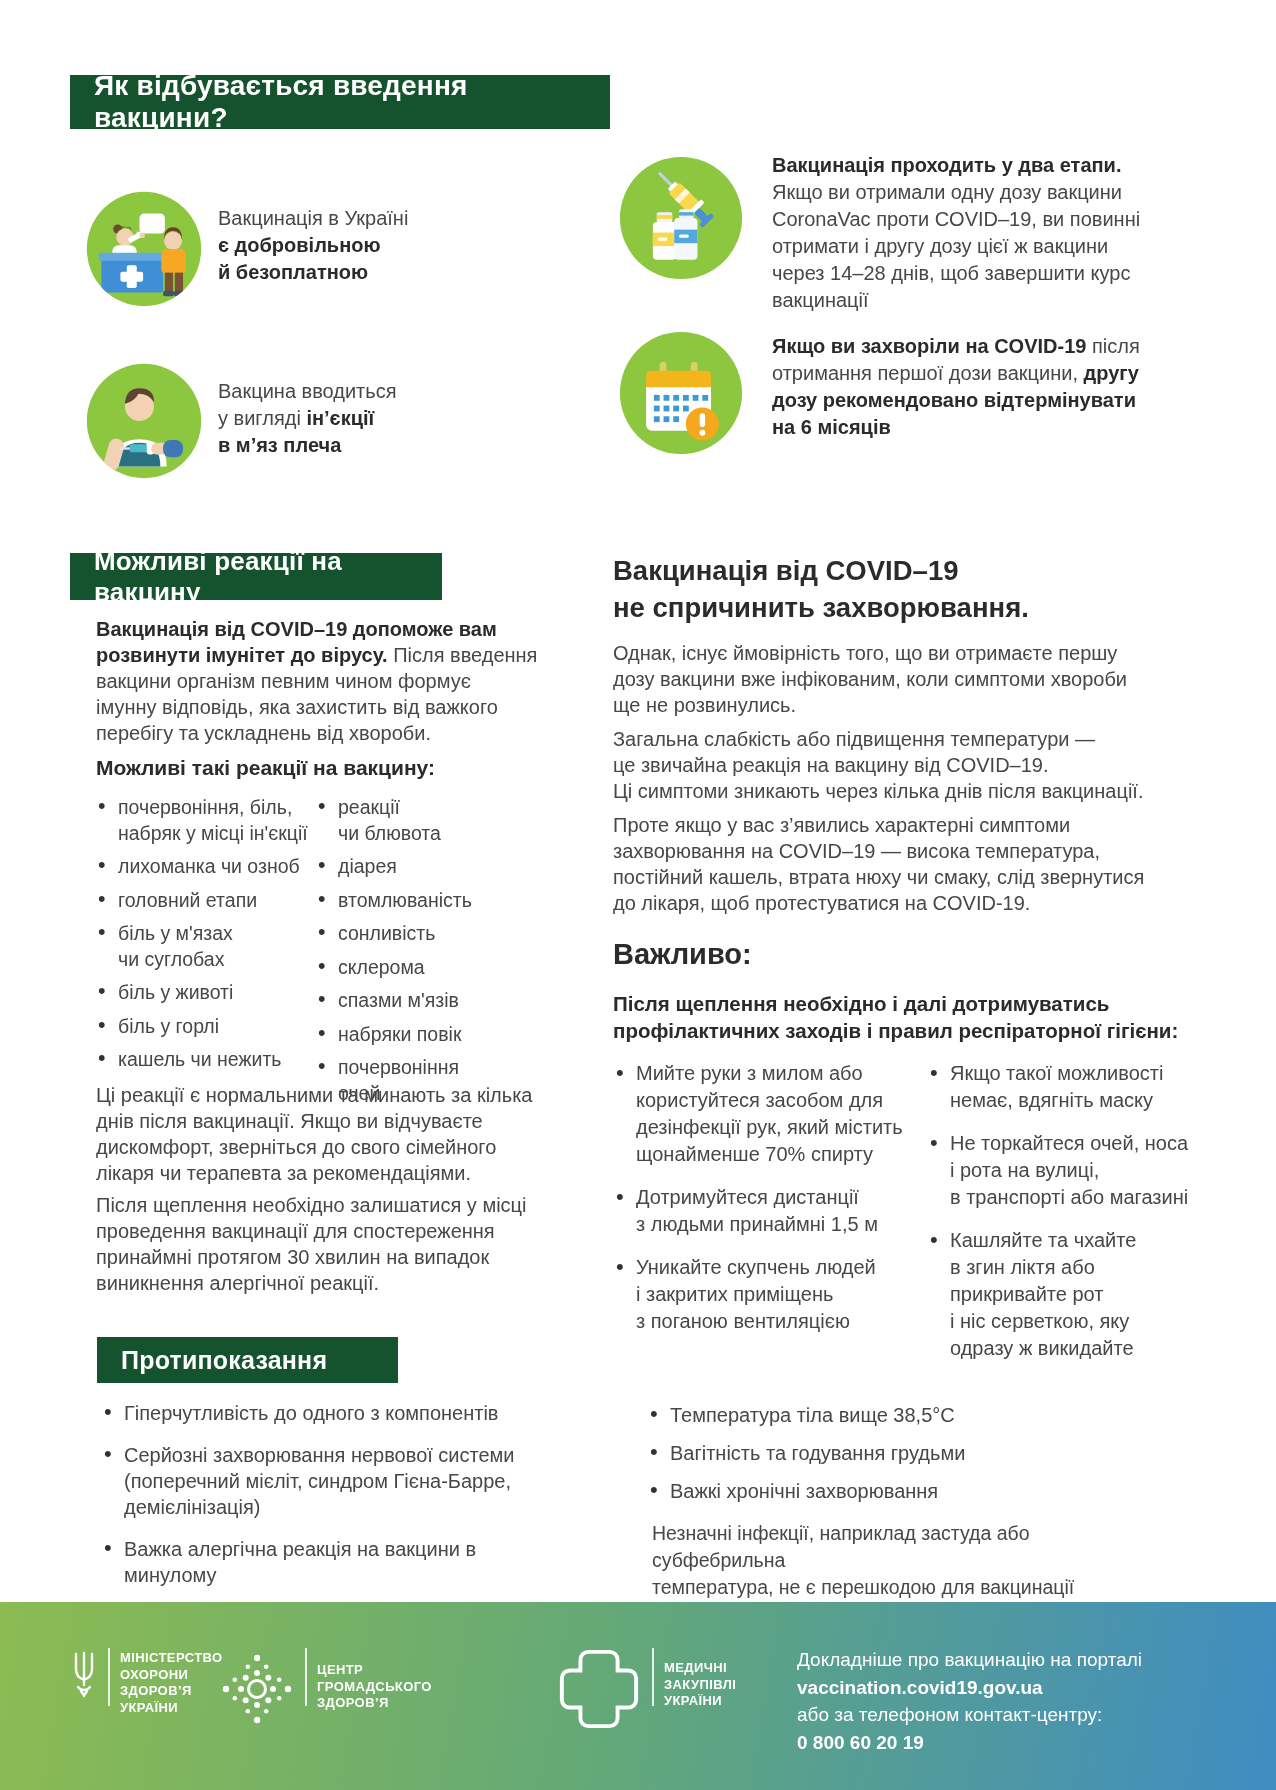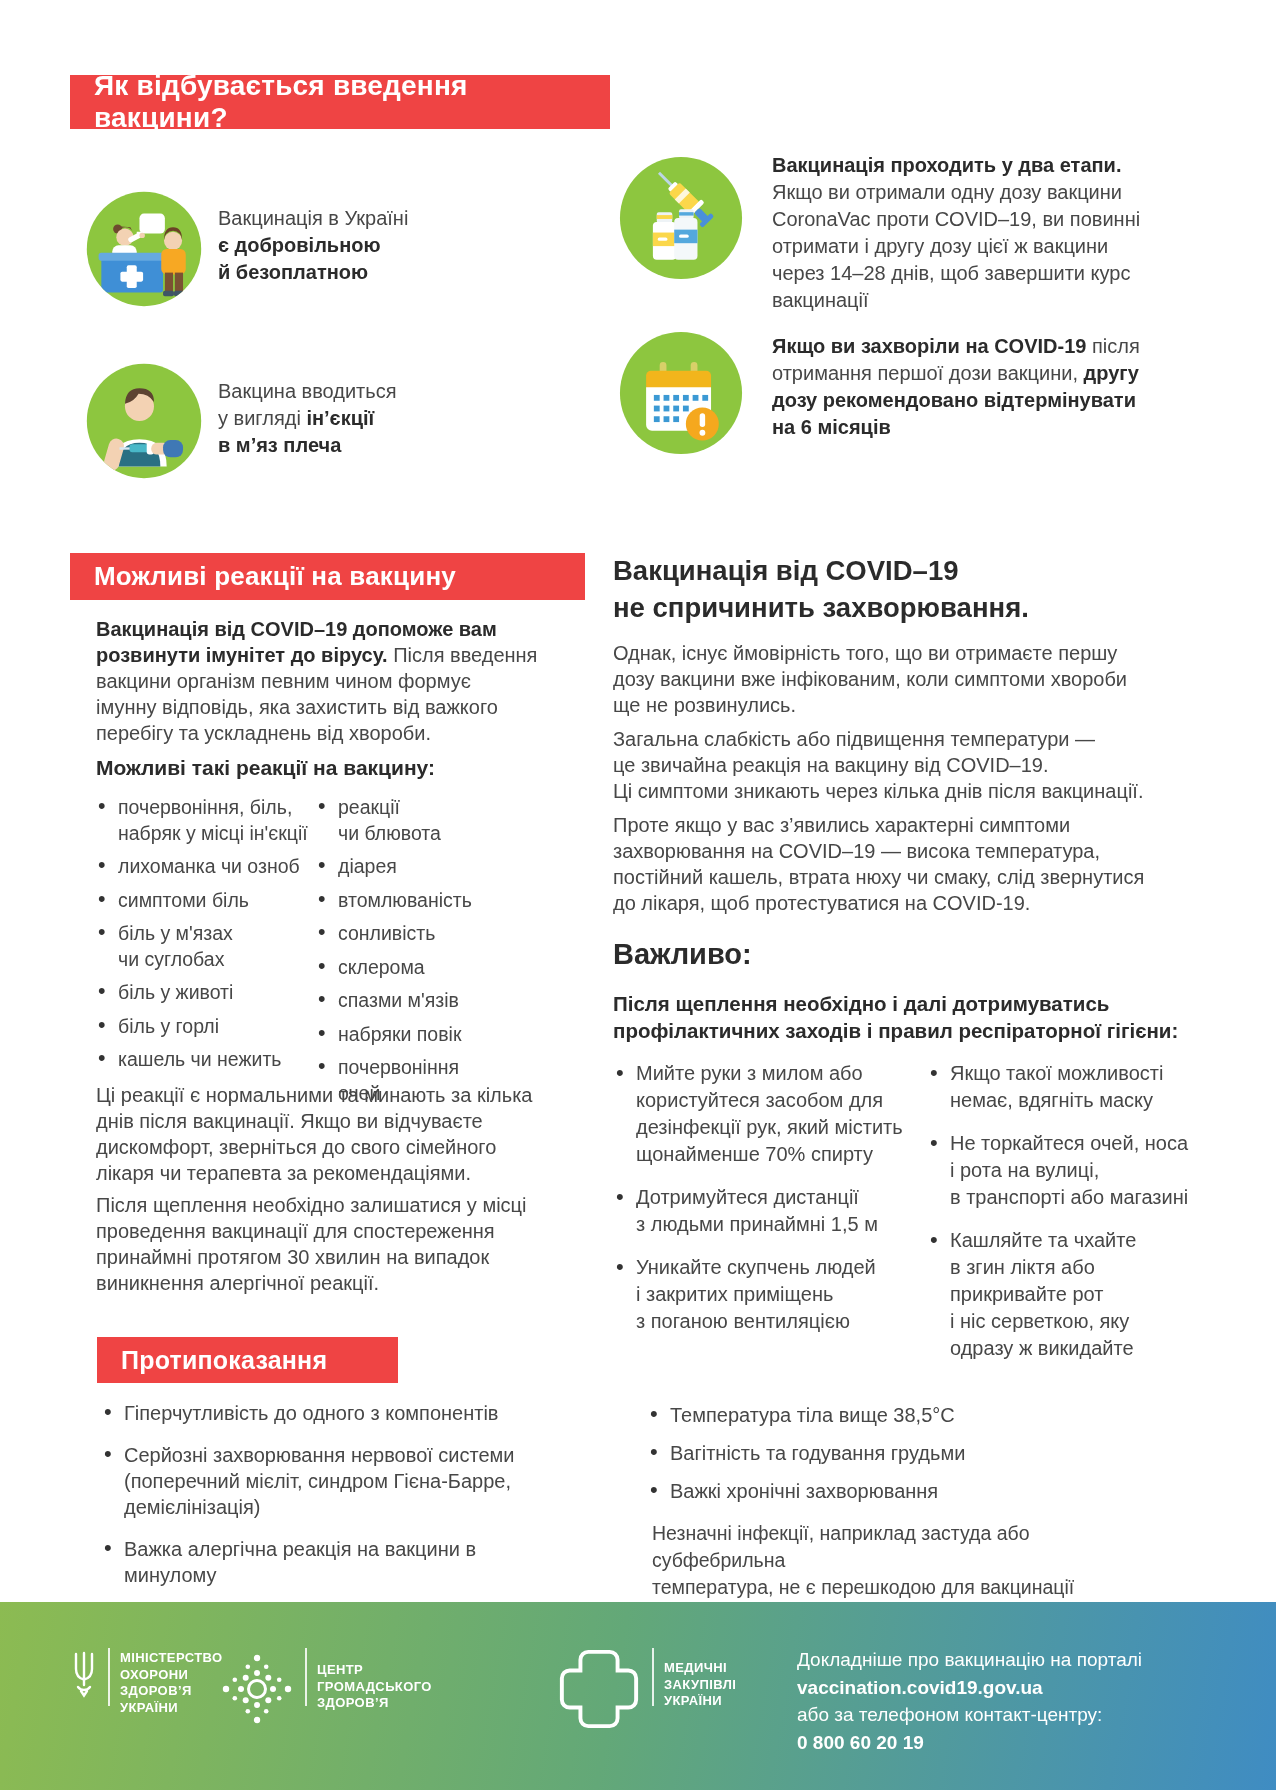--- a/index.html
+++ b/index.html
@@ -6,26 +6,26 @@
   .page{
     position:relative;width:1276px;height:1790px;margin:0 auto;
     background:#ffffff;overflow:hidden;
     font-family:"Liberation Sans","DejaVu Sans",sans-serif;
     color:#474747;
   }
   .abs{position:absolute;}
   .pre{white-space:pre-line;}
   strong{color:#2b2b2b;font-weight:700;}
   .banner{
-    position:absolute;background:#ef4444;color:#ffffff;font-weight:700;
+    position:absolute;background:#14532d;color:#ffffff;font-weight:700;
     display:flex;align-items:center;padding:0 14px 0 24px;box-sizing:border-box;
     letter-spacing:.2px;
   }
   .b1{left:70px;top:75px;width:540px;height:54px;font-size:28px;}
-  .b2{left:70px;top:553px;width:515px;height:47px;font-size:26px;}
+  .b2{left:70px;top:553px;width:372px;height:47px;font-size:26px;}
   .b3{left:97px;top:1337px;width:301px;height:46px;font-size:25px;text-align:center;}
   .body20{font-size:20px;line-height:26px;}
   .body19{font-size:19.5px;line-height:26px;}
   .blocktext{font-size:20px;line-height:27px;}
   .h-big{font-size:27.5px;line-height:37px;font-weight:700;color:#2b2b2b;}
   .h-mid{font-size:29px;font-weight:700;color:#2b2b2b;}
   .h-sub{font-size:21px;font-weight:700;color:#2b2b2b;}
   ul.blist{list-style:none;margin:0;padding:0;}
   ul.blist li{position:relative;padding-left:22px;}
   ul.blist li::before{content:"\2022";position:absolute;left:2px;top:-1px;font-size:1.1em;color:#333;}
@@ -190,21 +190,21 @@
 вакцини організм певним чином формує
 імунну відповідь, яка захистить від важкого
 перебігу та ускладнень від хвороби.</span></div>
 
   <div class="abs h-sub" style="left:96px;top:756px">Можливі такі реакції на вакцину:</div>
 
   <ul class="abs blist react" style="left:96px;top:795px;width:220px">
     <li><span class="pre">почервоніння, біль,
 набряк у місці ін'єкції</span></li>
     <li><span class="pre">лихоманка чи озноб</span></li>
-    <li><span class="pre">симптоми біль</span></li>
+    <li><span class="pre">головний етапи</span></li>
     <li><span class="pre">біль у м'язах
 чи суглобах</span></li>
     <li><span class="pre">біль у животі</span></li>
     <li><span class="pre">біль у горлі</span></li>
     <li><span class="pre">кашель чи нежить</span></li>
   </ul>
   <ul class="abs blist react" style="left:316px;top:795px;width:200px">
     <li><span class="pre">реакції
 чи блювота</span></li>
     <li><span class="pre">діарея</span></li>

